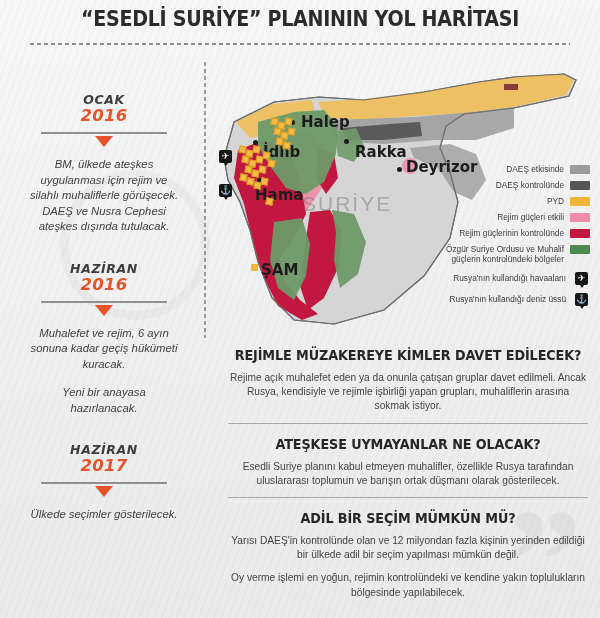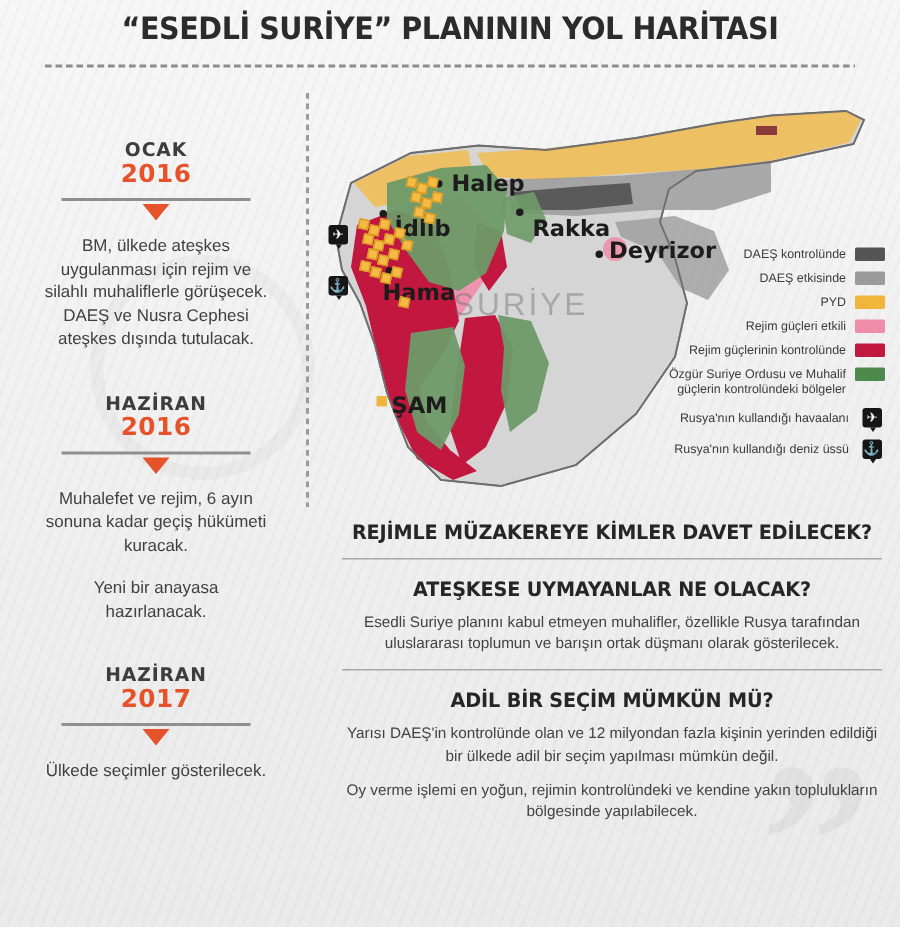--- a/index.html
+++ b/index.html
@@ -89,20 +89,21 @@
     background-image: linear-gradient(to bottom, #9a9a9a 55%, rgba(255,255,255,0) 0%);
     background-size: 2px 7px;
     background-repeat: repeat-y;
   }
 
   
   #timeline {
     position: absolute;
     left: 14px; top: 92px;
     width: 180px;
+    font-style: italic;
   }
   .tl-block { margin-bottom: 10px; }
   .tl-month {
     text-align: center;
     font-size: 12.5px;
     font-weight: bold;
     letter-spacing: 0.6px;
     color: #3d3d3d;
     font-family: "DejaVu Sans", sans-serif;
   }
@@ -399,27 +400,27 @@
     <div class="strike" style="left:33px; top:116px;"></div>
     <div class="strike" style="left:40px; top:120px;"></div>
     <div class="strike" style="left:47px; top:116px;"></div>
     <div class="strike" style="left:54px; top:98px;"></div>
     <div class="strike" style="left:52px; top:136px;"></div>
   </div>
 
   <div id="legend">
 
     <div class="lg-row">
+      <div class="lg-text">DAEŞ etkisinde</div>
+      <div class="lg-swatch" style="background:#9b9b9b;"></div>
+    </div>
+
+    <div class="lg-row">
       <div class="lg-text">DAEŞ kontrolünde</div>
       <div class="lg-swatch" style="background:#555555;"></div>
-    </div>
-
-    <div class="lg-row">
-      <div class="lg-text">DAEŞ etkisinde</div>
-      <div class="lg-swatch" style="background:#9b9b9b;"></div>
     </div>
 
     <div class="lg-row">
       <div class="lg-text">PYD</div>
       <div class="lg-swatch" style="background:#f2b53c;"></div>
     </div>
 
     <div class="lg-row">
       <div class="lg-text">Rejim güçleri etkili</div>
       <div class="lg-swatch" style="background:#ef8ca9;"></div>
@@ -445,20 +446,21 @@
       <div class="lg-pin">⚓</div>
     </div>
 
 
   </div>
 
   <div id="qa">
 
     <div class="qa-block">
       <div class="qa-h">REJİMLE MÜZAKEREYE KİMLER DAVET EDİLECEK?</div>
+      <div class="qa-p">Rejime açık muhalefet eden ya da onunla çatışan gruplar davet edilmeli. Ancak Rusya, kendisiyle ve rejimle işbirliği yapan grupları, muhaliflerin arasına sokmak istiyor.</div>
     </div>
 
     <div class="qa-sep"></div>
 
     <div class="qa-block">
       <div class="qa-h">ATEŞKESE UYMAYANLAR  NE OLACAK?</div>
       <div class="qa-p">Esedli Suriye planını kabul etmeyen muhalifler, özellikle Rusya tarafından uluslararası toplumun ve barışın ortak düşmanı olarak gösterilecek.</div>
     </div>
 
     <div class="qa-sep"></div>

